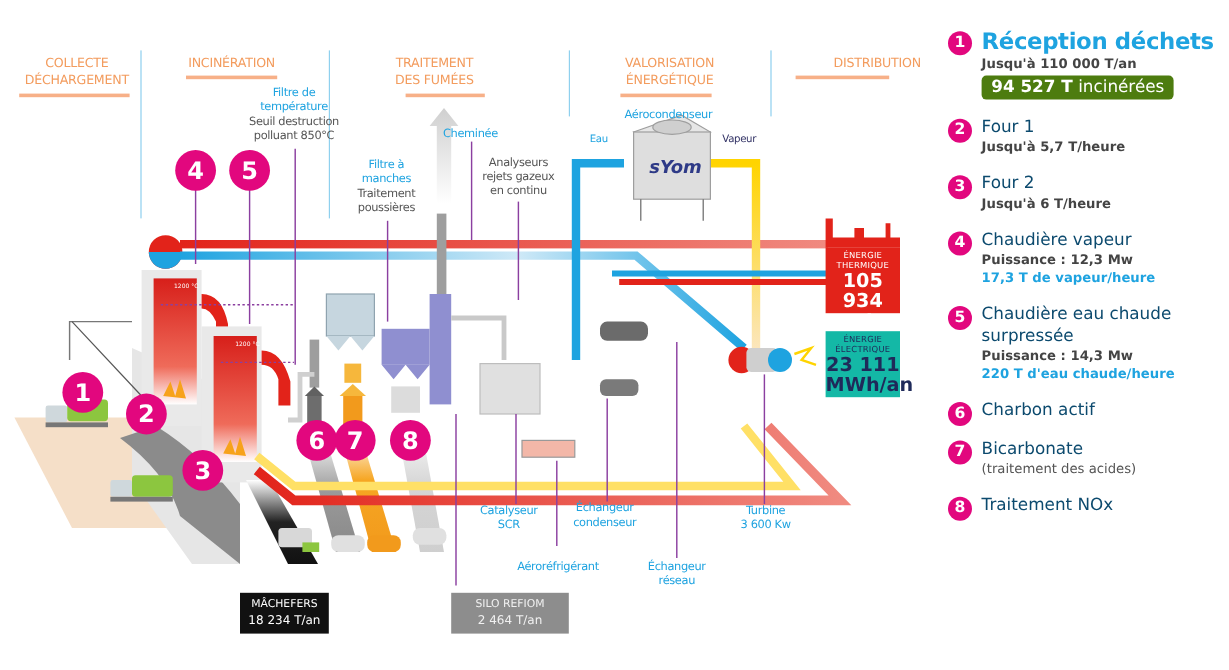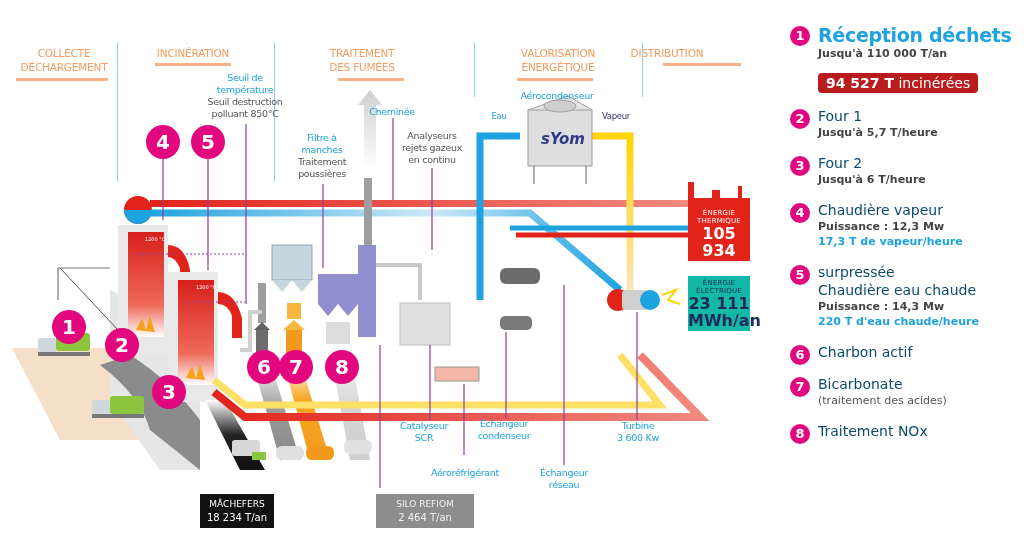--- a/index.html
+++ b/index.html
@@ -16,21 +16,21 @@
   .box-grey { position:absolute; background:#8d8d8d; color:#f1f1f1; font-size:10px; text-align:center; line-height:13px; padding:4px 16px;margin-left:30px; }
   
   .legend { position:absolute; left:790px; top:24px; width:232px; }
   .leg-item { position:relative; padding-left:28px; margin-bottom:14px; }
   .leg-num { position:absolute; left:0; top:2px; width:20px; height:20px; border-radius:50%; background:#e2077e; color:#fff; font-weight:bold; font-size:13px; line-height:20px; text-align:center; }
   .leg-title { color:#0c4a6e; font-size:14px; line-height:18px; }
   .leg-title.big { color:#1ea3e0; font-size:19px; font-weight:bold; line-height:22px; letter-spacing:-0.3px; }
   .leg-sub { color:#444; font-size:11px; font-weight:bold; line-height:15px; }
   .leg-sub-blue { color:#1ea3e0; font-size:11px; font-weight:bold; line-height:15px; }
   .leg-note { color:#555; font-size:11px; line-height:15px; }
-  .leg-pill { display:inline-block; background:#b91c1c; color:#fff; font-size:14px; padding:2px 8px; border-radius:4px; margin-top:12px; }
+  .leg-pill { display:inline-block; background:#4d7c0f; color:#fff; font-size:14px; padding:2px 8px; border-radius:4px; margin-top:2px; }
   .leg-pill b { font-weight:bold; }
   .energy { position:absolute; text-align:center; }
   .energy .cap { font-size:7px; letter-spacing:0.2px; }
   .energy .val { font-size:16px; font-weight:bold; line-height:17px; }
 </style>
 </head>
 <body>
 
 <div class="abs stage" style="left:8px;top:46px;width:112px;">
   <div>COLLECTE</div>
@@ -48,21 +48,21 @@
   <div>DES FUMÉES</div>
 </div>
 <div class="stage-rule" style="left:338px;top:78px;width:66px;"></div>
 
 <div class="abs stage" style="left:506px;top:46px;width:104px;">
   <div>VALORISATION</div>
   <div>ÉNERGÉTIQUE</div>
 </div>
 <div class="stage-rule" style="left:517px;top:78px;width:76px;"></div>
 
-<div class="abs stage" style="left:624px;top:46px;width:86px;">
+<div class="abs stage" style="left:688px;top:46px;width:86px;">
   <div>DISTRIBUTION</div>
 </div>
 <div class="stage-rule" style="left:663px;top:63px;width:78px;"></div>
 
 <div class="vline" style="left:117px;top:42px;height:140px;"></div>
 <div class="vline" style="left:274px;top:42px;height:140px;"></div>
 <div class="vline" style="left:474px;top:42px;height:55px;"></div>
 <div class="vline" style="left:642px;top:42px;height:55px;"></div>
 
 <svg class="abs" style="left:0;top:0;" width="780" height="558" viewBox="0 0 780 558">
@@ -220,21 +220,21 @@
   <line x1="432" y1="168" x2="432" y2="250" stroke="#8b3fa0" stroke-width="1.2"></line>
   <line x1="380" y1="345" x2="380" y2="488" stroke="#8b3fa0" stroke-width="1.2"></line>
   <line x1="430" y1="345" x2="430" y2="420" stroke="#8b3fa0" stroke-width="1.2"></line>
   <line x1="464" y1="384" x2="464" y2="455" stroke="#8b3fa0" stroke-width="1.2"></line>
   <line x1="506" y1="332" x2="506" y2="418" stroke="#8b3fa0" stroke-width="1.2"></line>
   <line x1="564" y1="285" x2="564" y2="465" stroke="#8b3fa0" stroke-width="1.2"></line>
   <line x1="637" y1="312" x2="637" y2="420" stroke="#8b3fa0" stroke-width="1.2"></line>
 </svg>
 
 <div class="lbl" style="left:200px;top:72px;width:90px;">
-  <div class="lbl-blue">Seuil de</div>
+  <div class="lbl-blue">Filtre de</div>
   <div class="lbl-blue">température</div>
   <div class="lbl-grey">Seuil destruction</div>
   <div class="lbl-grey">polluant 850°C</div>
 </div>
 
 <div class="lbl" style="left:292px;top:132px;width:60px;">
   <div class="lbl-blue">Filtre à</div>
   <div class="lbl-blue">manches</div>
   <div class="lbl-grey">Traitement</div>
   <div class="lbl-grey">poussières</div>
@@ -321,22 +321,22 @@
     <div class="leg-sub">Jusqu'à 6 T/heure</div>
   </div>
   <div class="leg-item">
     <div class="leg-num">4</div>
     <div class="leg-title">Chaudière vapeur</div>
     <div class="leg-sub">Puissance : 12,3 Mw</div>
     <div class="leg-sub-blue">17,3 T de vapeur/heure</div>
   </div>
   <div class="leg-item">
     <div class="leg-num">5</div>
+    <div class="leg-title">Chaudière eau chaude</div>
     <div class="leg-title">surpressée</div>
-    <div class="leg-title">Chaudière eau chaude</div>
     <div class="leg-sub">Puissance : 14,3 Mw</div>
     <div class="leg-sub-blue">220 T d'eau chaude/heure</div>
   </div>
   <div class="leg-item">
     <div class="leg-num">6</div>
     <div class="leg-title">Charbon actif</div>
   </div>
   <div class="leg-item">
     <div class="leg-num">7</div>
     <div class="leg-title">Bicarbonate</div>

